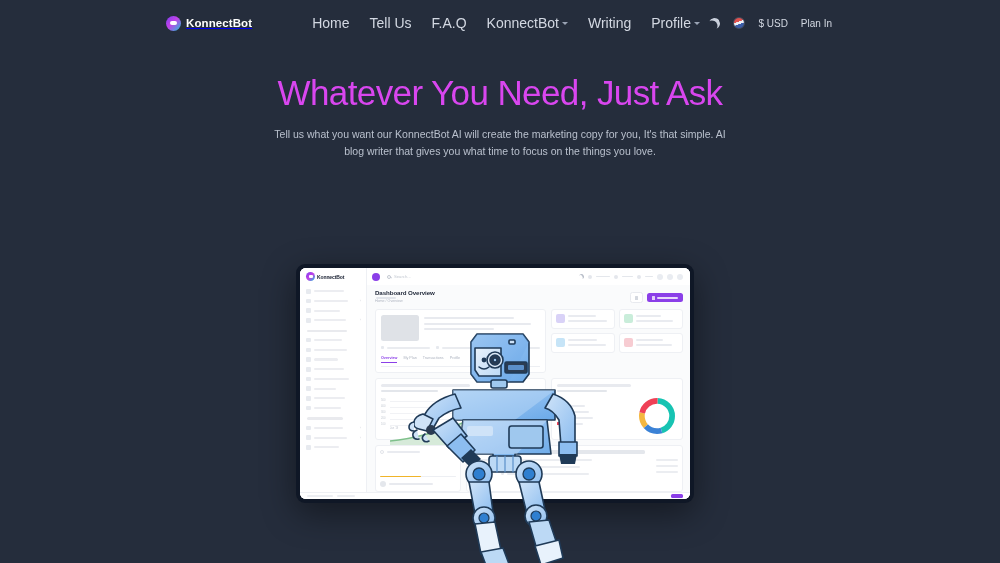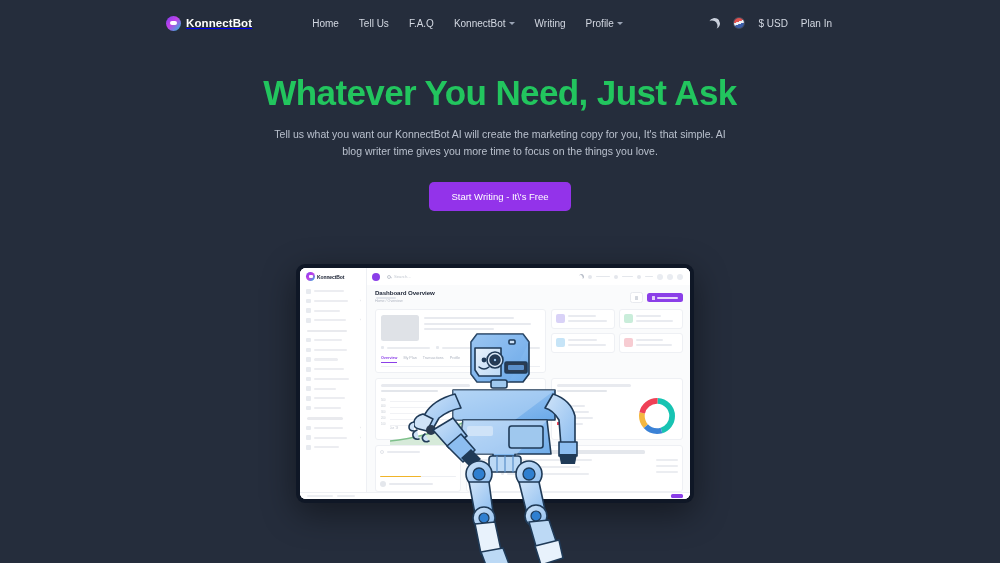--- a/index.html
+++ b/index.html
@@ -24,21 +24,21 @@
   }
   .brand-mark i{
     width:7px;height:4px;border-radius:2px;background:#fff;display:block;
   }
   .brand-name{
     font-size:11.5px;font-weight:bold;letter-spacing:.1px;color:#ffffff;
   }
 
   .nav-links{ display:flex; align-items:center; gap:20px; margin-left:60px; }
   .nav-link{
-    font-size:10px;color:#d3d8e2;text-decoration:none;white-space:nowrap;
+    font-size:14px;color:#d3d8e2;text-decoration:none;white-space:nowrap;
     display:flex;align-items:center;gap:3px;
   }
   .caret{
     width:0;height:0;border-left:3px solid transparent;border-right:3px solid transparent;
     border-top:3.5px solid #9aa3b4;display:block;
   }
 
   .nav-right{ margin-left:auto; display:flex; align-items:center; gap:13px; }
   .icon-btn{ display:flex;align-items:center;justify-content:center;cursor:pointer; }
   .moon{
@@ -54,21 +54,21 @@
   .usd{ font-size:10px;color:#d3d8e2; white-space:nowrap; }
   .signin{ font-size:10px;color:#d3d8e2;text-decoration:none;white-space:nowrap; }
   .btn-primary{
     background:#9333ea;color:#fff;font-size:9.5px;border:none;border-radius:4px;
     padding:7px 13px;cursor:pointer;white-space:nowrap;font-family:inherit;
   }
 
   
   .hero{ text-align:center; margin-top:28px; }
   .h1{
-    font-size:35px;line-height:38px;font-weight:bold;letter-spacing:-.6px;color:#22c55e;
+    font-size:35px;line-height:38px;font-weight:normal;letter-spacing:-.6px;color:#d946ef;
   }
   .h1-grad{
     font-size:35px;line-height:40px;font-weight:bold;letter-spacing:-.6px;
     background:linear-gradient(90deg,#8b45f0 0%,#a63ee8 30%,#c53ddc 60%,#d14ab8 100%);
     -webkit-background-clip:text;background-clip:text;
     -webkit-text-fill-color:transparent;color:transparent;
     display:inline-block;
   }
   .sub{
     margin:14px auto 0;width:452px;font-size:10.5px;line-height:17px;color:#b9c0cd;
@@ -282,24 +282,21 @@
     <span class="icon-btn">
       <span class="globe"></span>
     </span>
     <span class="usd">$ USD</span>
     <a class="signin" href="#">Plan In</a>
   </div>
 </div>
 
 <div class="hero">
   <h1 class="h1">Whatever You Need, Just Ask</h1>
-  <p class="sub">Tell us what you want our KonnectBot AI will create the marketing copy for you, It's that simple. AI blog writer time gives you more time to focus on the things you love.</p>
-  <div class="cta-wrap">
-    <button class="btn-cta">Start Writing - It\'s Free</button>
-  </div>
+  <p class="sub">Tell us what you want our KonnectBot AI will create the marketing copy for you, It's that simple. AI blog writer that gives you what time to focus on the things you love.</p>
 </div>
 
 <div class="mock-wrap">
   <div class="mock">
     <div class="mock-screen">
 
       <div class="dash-top">
         <div class="dash-brand">
           <span class="bm">
               <i></i>

